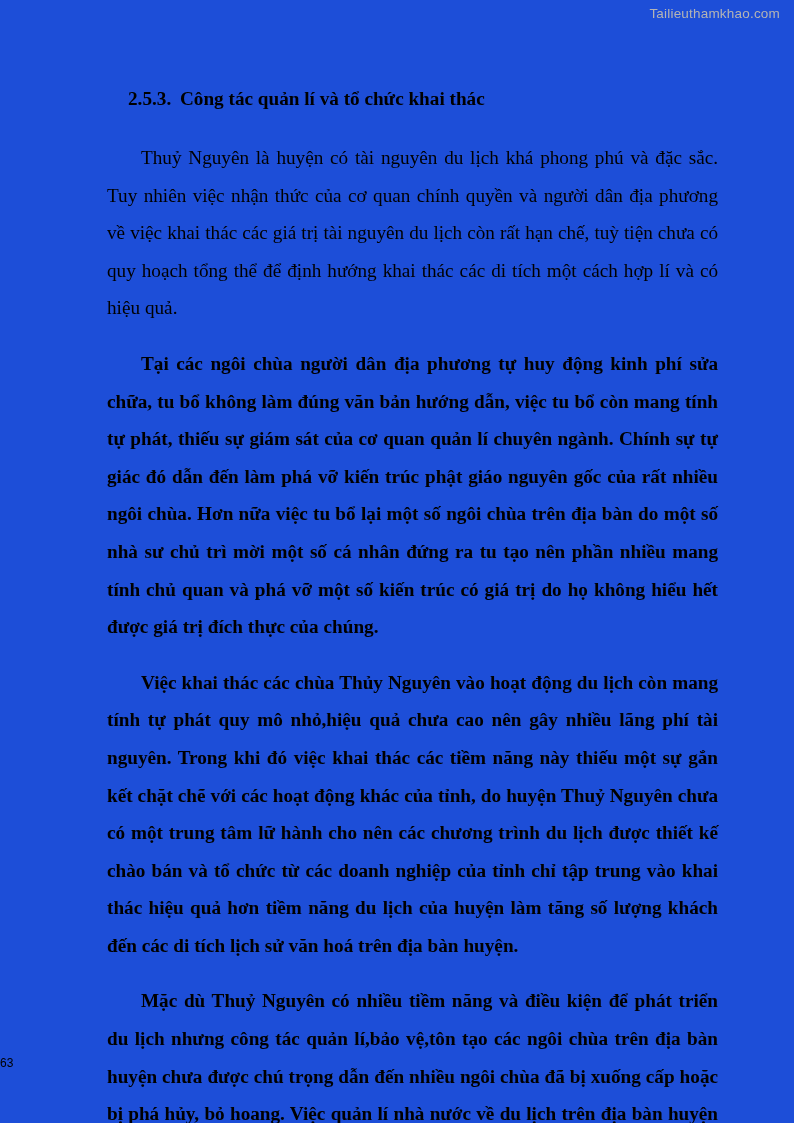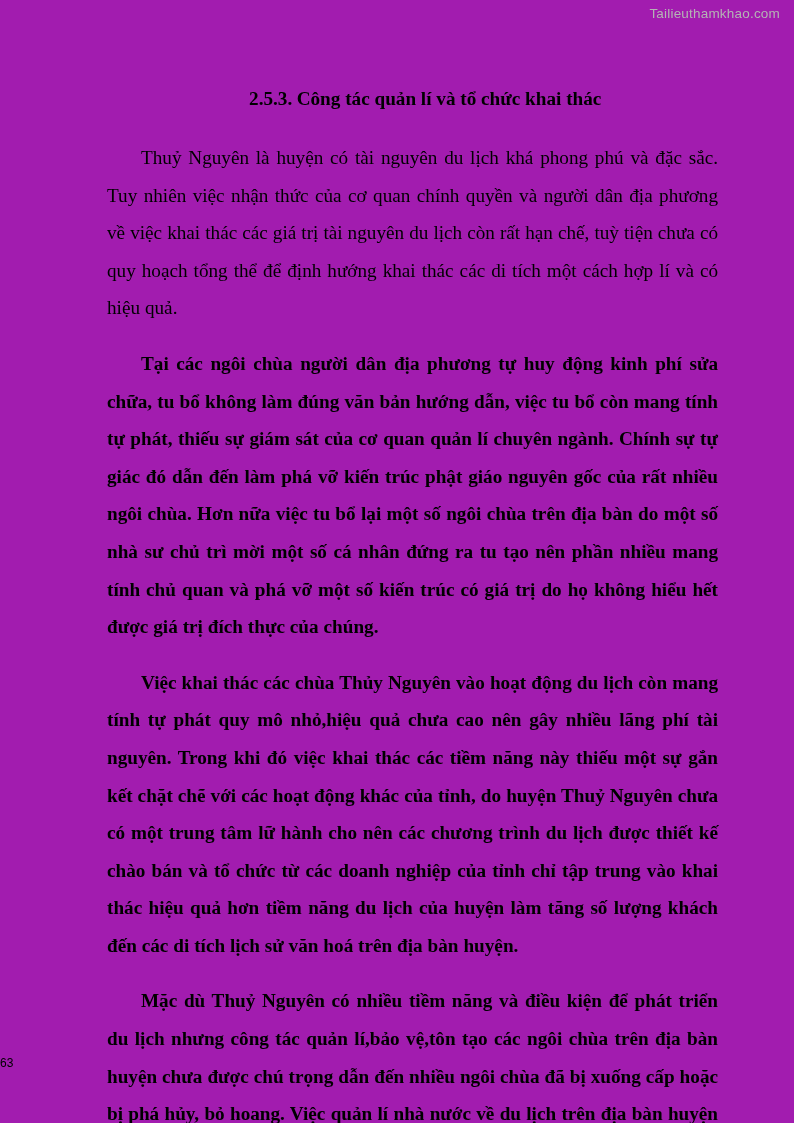--- a/index.html
+++ b/index.html
@@ -5,21 +5,21 @@
   html, body {
     margin: 0;
     padding: 0;
     background: #ffffff;
   }
 
   #page {
     position: relative;
     width: 794px;
     height: 1123px;
-    background: #a21caf;
+    background: #1d4ed8;
     overflow: hidden;
     font-family: "Liberation Serif", "DejaVu Serif", serif;
     color: #000000;
     box-sizing: border-box;
   }
 
   
   #watermark {
     position: absolute;
     top: 6px;
@@ -65,21 +65,21 @@
   }
 
   h3.heading {
     margin: 0;
     margin-top: 20px;
     margin-bottom: 16px;
     padding-left: 21px;
     font-size: 19.2px;
     line-height: 32px;
     font-weight: bold;
-    text-align: center;
+    text-align: left;
   }
 
   h3.heading .num {
     display: inline-block;
     min-width: 52px;
   }
 
   
   #page-number {
     position: absolute;

